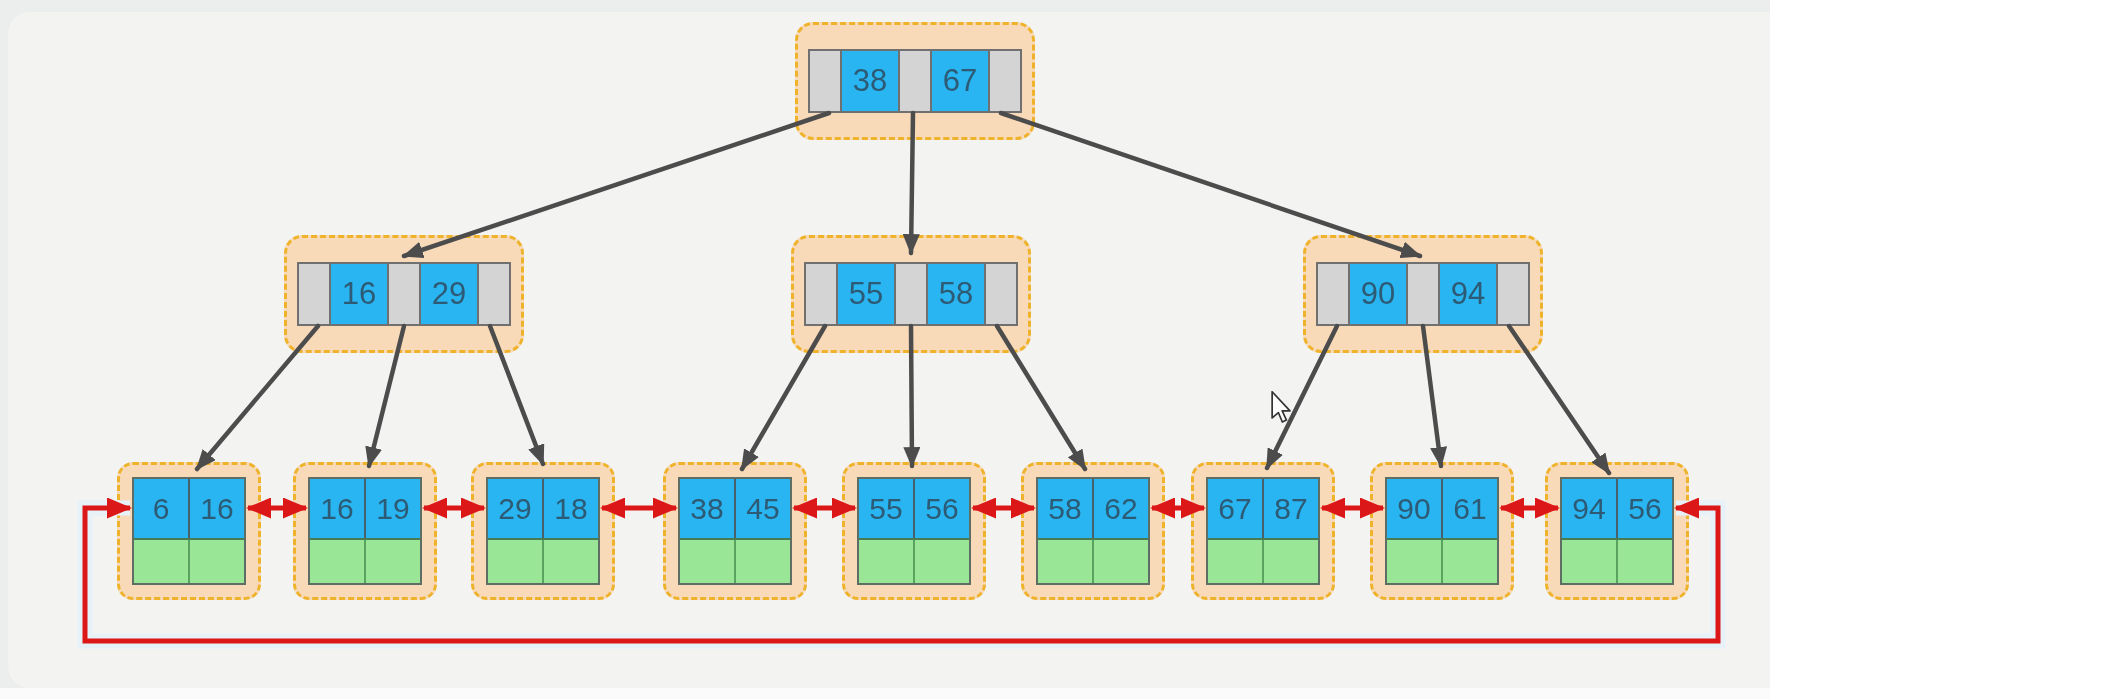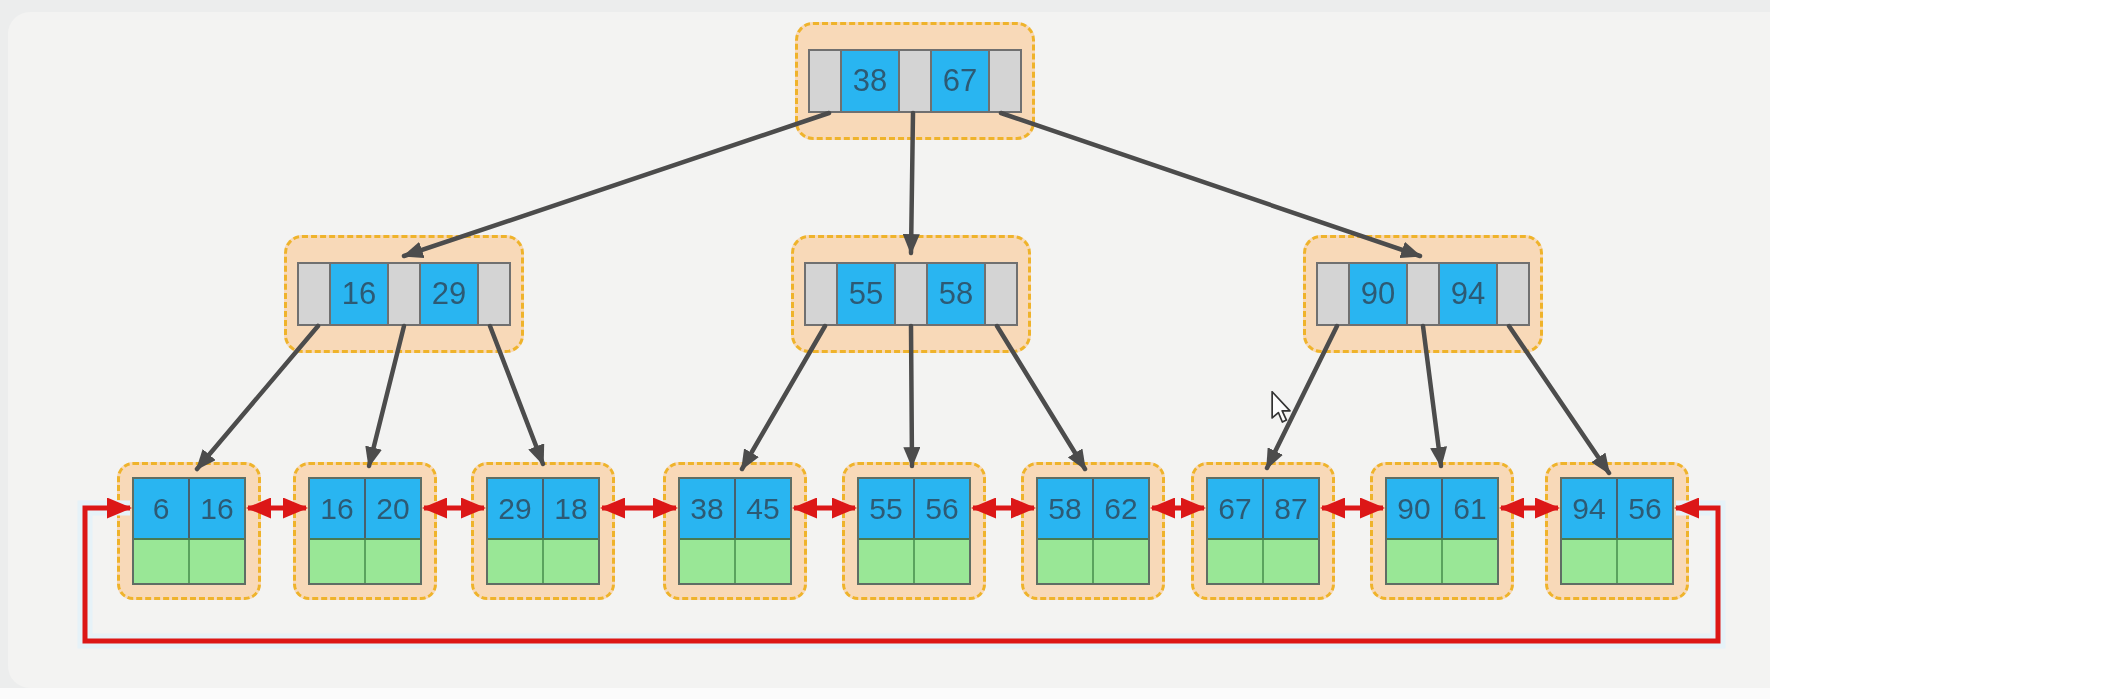--- a/index.html
+++ b/index.html
@@ -103,21 +103,21 @@
       <div class="drow">
         <div class="data"></div>
         <div class="data"></div>
       </div>
     </div>
   </div>
   <div class="pblock leafb" style="left:293px;top:462px">
     <div class="leaf">
       <div class="krow">
         <div class="key">16</div>
-        <div class="key">20</div>
+        <div class="key">19</div>
       </div>
       <div class="drow">
         <div class="data"></div>
         <div class="data"></div>
       </div>
     </div>
   </div>
   <div class="pblock leafb" style="left:471px;top:462px">
     <div class="leaf">
       <div class="krow">

